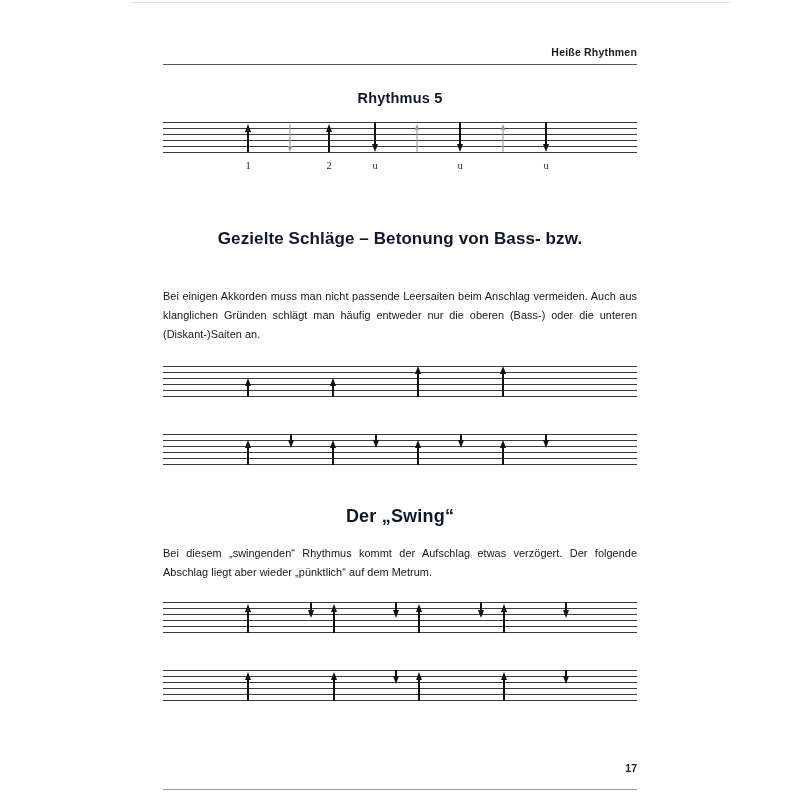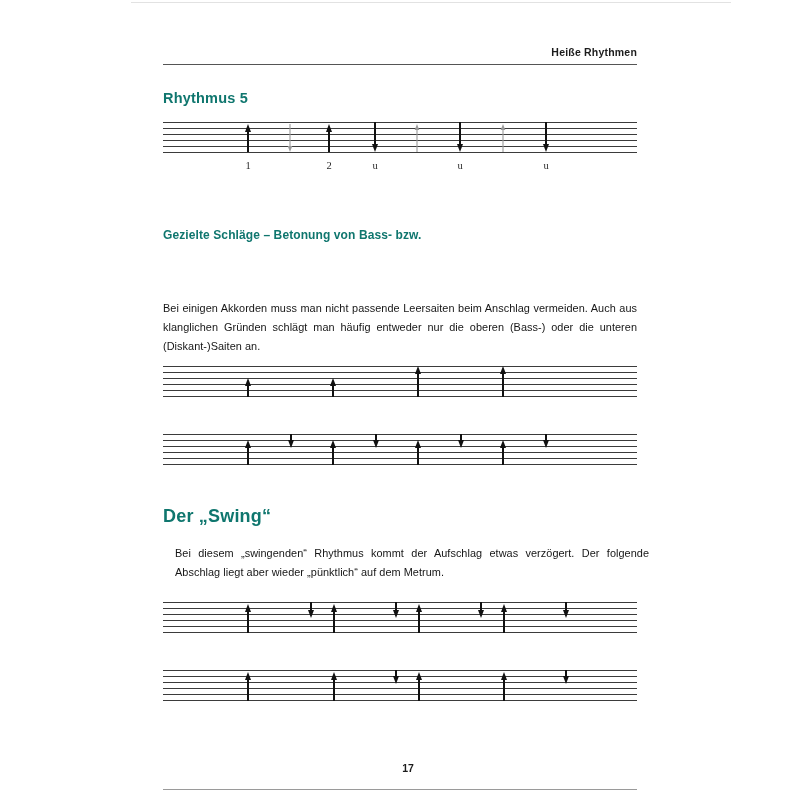--- a/index.html
+++ b/index.html
@@ -58,59 +58,59 @@
   }
   .header-rule {
     margin-top: 5px;
     height: 1px;
     background: #555;
     width: 474px;
   }
 
   
   .h-section {
-    text-align: left;
+    text-align: center;
     font-weight: bold;
-    color: #0f766e;
+    color: #0f172a;
     line-height: 1.32;
   }
   .h-rhythmus {
     position: absolute;
     left: 0; top: 89px;
     width: 474px;
     font-size: 14.5px;
     letter-spacing: 0.2px;
   }
   .h-gezielte {
     position: absolute;
     left: 0; top: 228px;
     width: 474px;
-    font-size: 12px;
+    font-size: 17px;
     letter-spacing: 0.1px;
   }
   .h-swing {
     position: absolute;
     left: 0; top: 505px;
     width: 474px;
     font-size: 18px;
     letter-spacing: 0.2px;
   }
 
   
   .para {
     position: absolute;
     width: 474px;
     font-size: 10.9px;
     line-height: 1.76;
     text-align: justify;
     color: #161616;
     letter-spacing: 0.05px;
   }
-  .para-1 { left: 0; top: 299px; }
-  .para-2 { left: 12px; top: 544px; }
+  .para-1 { left: 0; top: 287px; }
+  .para-2 { left: 0; top: 544px; }
 
   
   .staff {
     position: absolute;
     left: 0;
     width: 474px;
   }
   .staff-lines {
     position: absolute;
     left: 0; top: 0;
@@ -157,23 +157,23 @@
 
   .staff-1 { top: 122px; }
   .staff-2 { top: 366px; }
   .staff-3 { top: 434px; }
   .staff-4 { top: 602px; }
   .staff-5 { top: 670px; }
 
   
   .footer-page {
     position: absolute;
-    left: 8px; top: 762px;
-    width: 474px;
-    text-align: center;
+    left: 0; top: 762px;
+    width: 474px;
+    text-align: right;
     font-size: 10.5px;
     font-weight: bold;
     color: #1c1c1c;
   }
   .footer-rule {
     position: absolute;
     left: 0; top: 789px;
     width: 474px;
     height: 1px;
     background: #9a9a9a;

